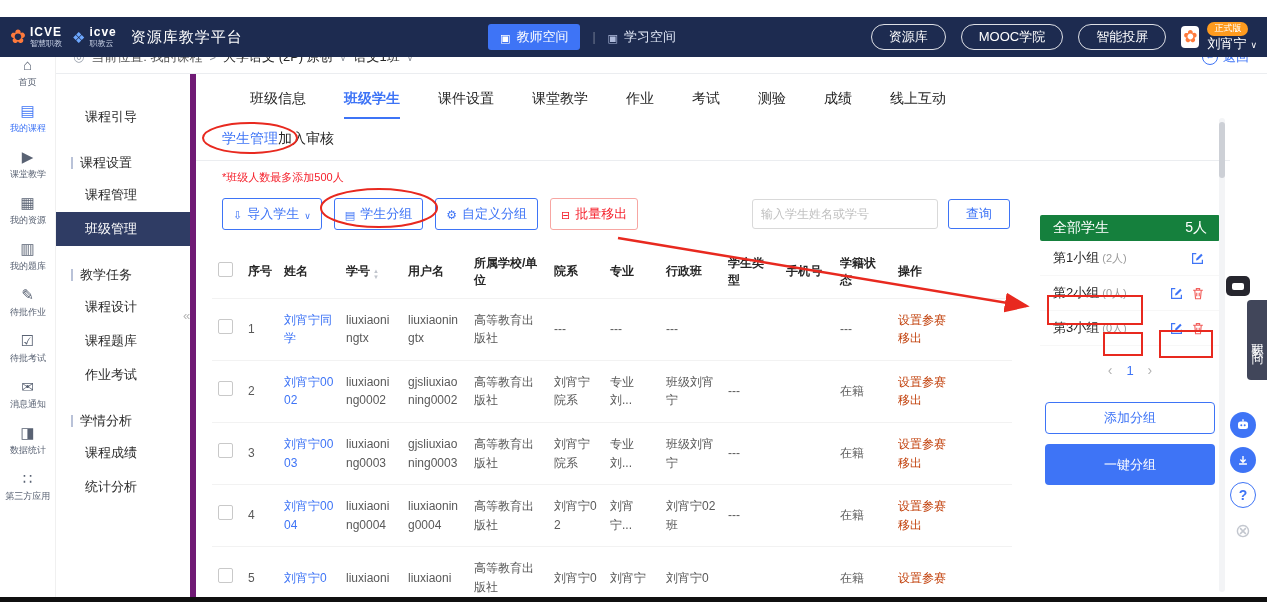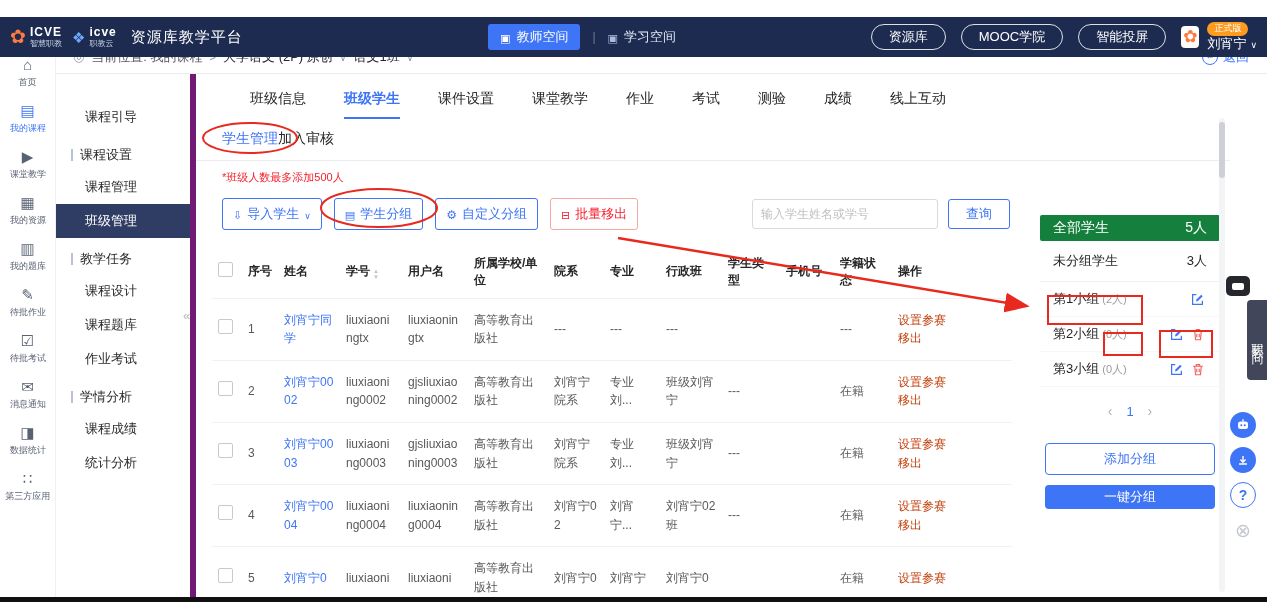--- a/index.html
+++ b/index.html
@@ -75,21 +75,21 @@
             padding:6px 0 7px;cursor:pointer}
   .nav-item .ni-icon{font-size:15px}
   .nav-item .ni-label{font-size:9.5px;white-space:nowrap;transform:scale(.95)}
   .nav-item.active{color:#3e74f6}
 
   
   .course-sidebar{position:absolute;top:74px;left:55px;width:135px;bottom:5px;background:#fff;
                   border-right:6px solid #701a75;padding-top:26px;font-size:13px;color:#2b2b2b;z-index:5}
   .cs-item{height:34px;line-height:34px;padding-left:30px;cursor:pointer}
   .cs-item.active{background:#2f3c64;color:#fff}
-  .cs-section{height:30px;margin-top:6px;padding-left:16px;display:flex;align-items:center;gap:7px;color:#2b2b2b}
+  .cs-section{height:30px;margin-top:14px;padding-left:16px;display:flex;align-items:center;gap:7px;color:#2b2b2b}
   .cs-section::before{content:"";width:2px;height:12px;background:#b9c2d8}
   .collapse-handle{position:absolute;left:183px;top:308px;color:#b5b5b5;font-size:13px;z-index:7;cursor:pointer}
 
   
   .main{position:absolute;top:74px;left:190px;width:1040px;bottom:5px;background:#fff;overflow:hidden}
   .tabs{display:flex;gap:38px;padding:16px 0 0 60px;font-size:14px;color:#262626}
   .tab{padding-bottom:9px;cursor:pointer;white-space:nowrap}
   .tab.active{color:#3e74f6;border-bottom:2px solid #3e74f6;font-weight:bold}
   .subtabs{display:flex;padding:11px 0 12px 32px;font-size:14px;color:#262626;border-bottom:1px solid #ebedf0}
   .subtab{cursor:pointer}
@@ -126,21 +126,21 @@
   .group-row{height:34px;display:flex;align-items:center;padding:0 16px 0 13px;border-bottom:1px solid #f7f7f7;cursor:pointer}
   .group-name{color:#262626}
   .group-count{color:#9b9b9b;font-size:11px;margin-left:3px}
   .group-icons{margin-left:auto;display:flex;gap:9px;align-items:center}
   .gicon{display:flex;cursor:pointer}
   .gp-pager{display:flex;justify-content:center;align-items:center;gap:14px;margin-top:16px;color:#b0b0b0;font-size:14px}
   .gp-page{color:#3e74f6;font-size:13px;cursor:pointer}
   .i-prev,.i-next{cursor:pointer}
   .gp-add{margin:24px 5px 0;height:30px;border:1px solid #3e74f6;border-radius:4px;color:#3e74f6;background:#fff;
           display:flex;align-items:center;justify-content:center;cursor:pointer}
-  .gp-auto{margin:10px 5px 0;height:24px;border-radius:4px;color:#fff;background:#3e74f6;
+  .gp-auto{margin:10px 5px 0;height:41px;border-radius:4px;color:#fff;background:#3e74f6;
            display:flex;align-items:center;justify-content:center;cursor:pointer}
 
   
   .scroll-track{position:absolute;left:1219px;top:118px;width:6px;height:474px;background:#f3f4f6;border-radius:3px}
   .scroll-thumb{position:absolute;left:1219px;top:122px;width:6px;height:56px;background:#cdd0d6;border-radius:3px;cursor:pointer}
   .robot-icon{position:absolute;left:1226px;top:276px;width:24px;height:20px;background:#26262e;border-radius:5px;
               display:flex;align-items:center;justify-content:center;cursor:pointer;z-index:8}
   .robot-icon::after{content:"";width:12px;height:7px;background:#fff;border-radius:2px}
   .assistant-tab{position:absolute;left:1247px;top:300px;width:20px;height:80px;background:#41465a;color:#fff;
                  border-radius:4px 0 0 4px;writing-mode:vertical-rl;display:flex;align-items:center;justify-content:center;
@@ -446,24 +446,20 @@
       </tr>
     </tbody>
       </table>
   </div>
 
   <aside class="groups-panel" data-name="groups-panel">
     <div class="gp-header" data-name="all-students-header">
       <span data-name="all-students-label">全部学生</span>
       <span data-name="all-students-count">5人</span>
     </div>
-    <div class="gp-sub" data-name="ungrouped-students-row">
-      <span data-name="ungrouped-label">未分组学生</span>
-      <span data-name="ungrouped-count">3人</span>
-    </div>
 
     <div class="group-row" data-name="group-row-1">
       <span class="group-name" data-name="group-name">第1小组</span>
       <span class="group-count" data-name="group-count">(2人)</span>
       <span class="group-icons">
         <span class="gicon" data-name="edit-group-icon">
           <svg width="13" height="13" viewBox="0 0 16 16" fill="none" stroke="#3e74f6" stroke-width="1.5">
               <path d="M14 9.5V14H2V2h4.5"></path>
               <path d="M13.6 2.4l-6.3 6.3-.6 2.6 2.6-.6 6.3-6.3z" fill="#3e74f6" stroke="none" transform="scale(.92)"></path>
             </svg>

